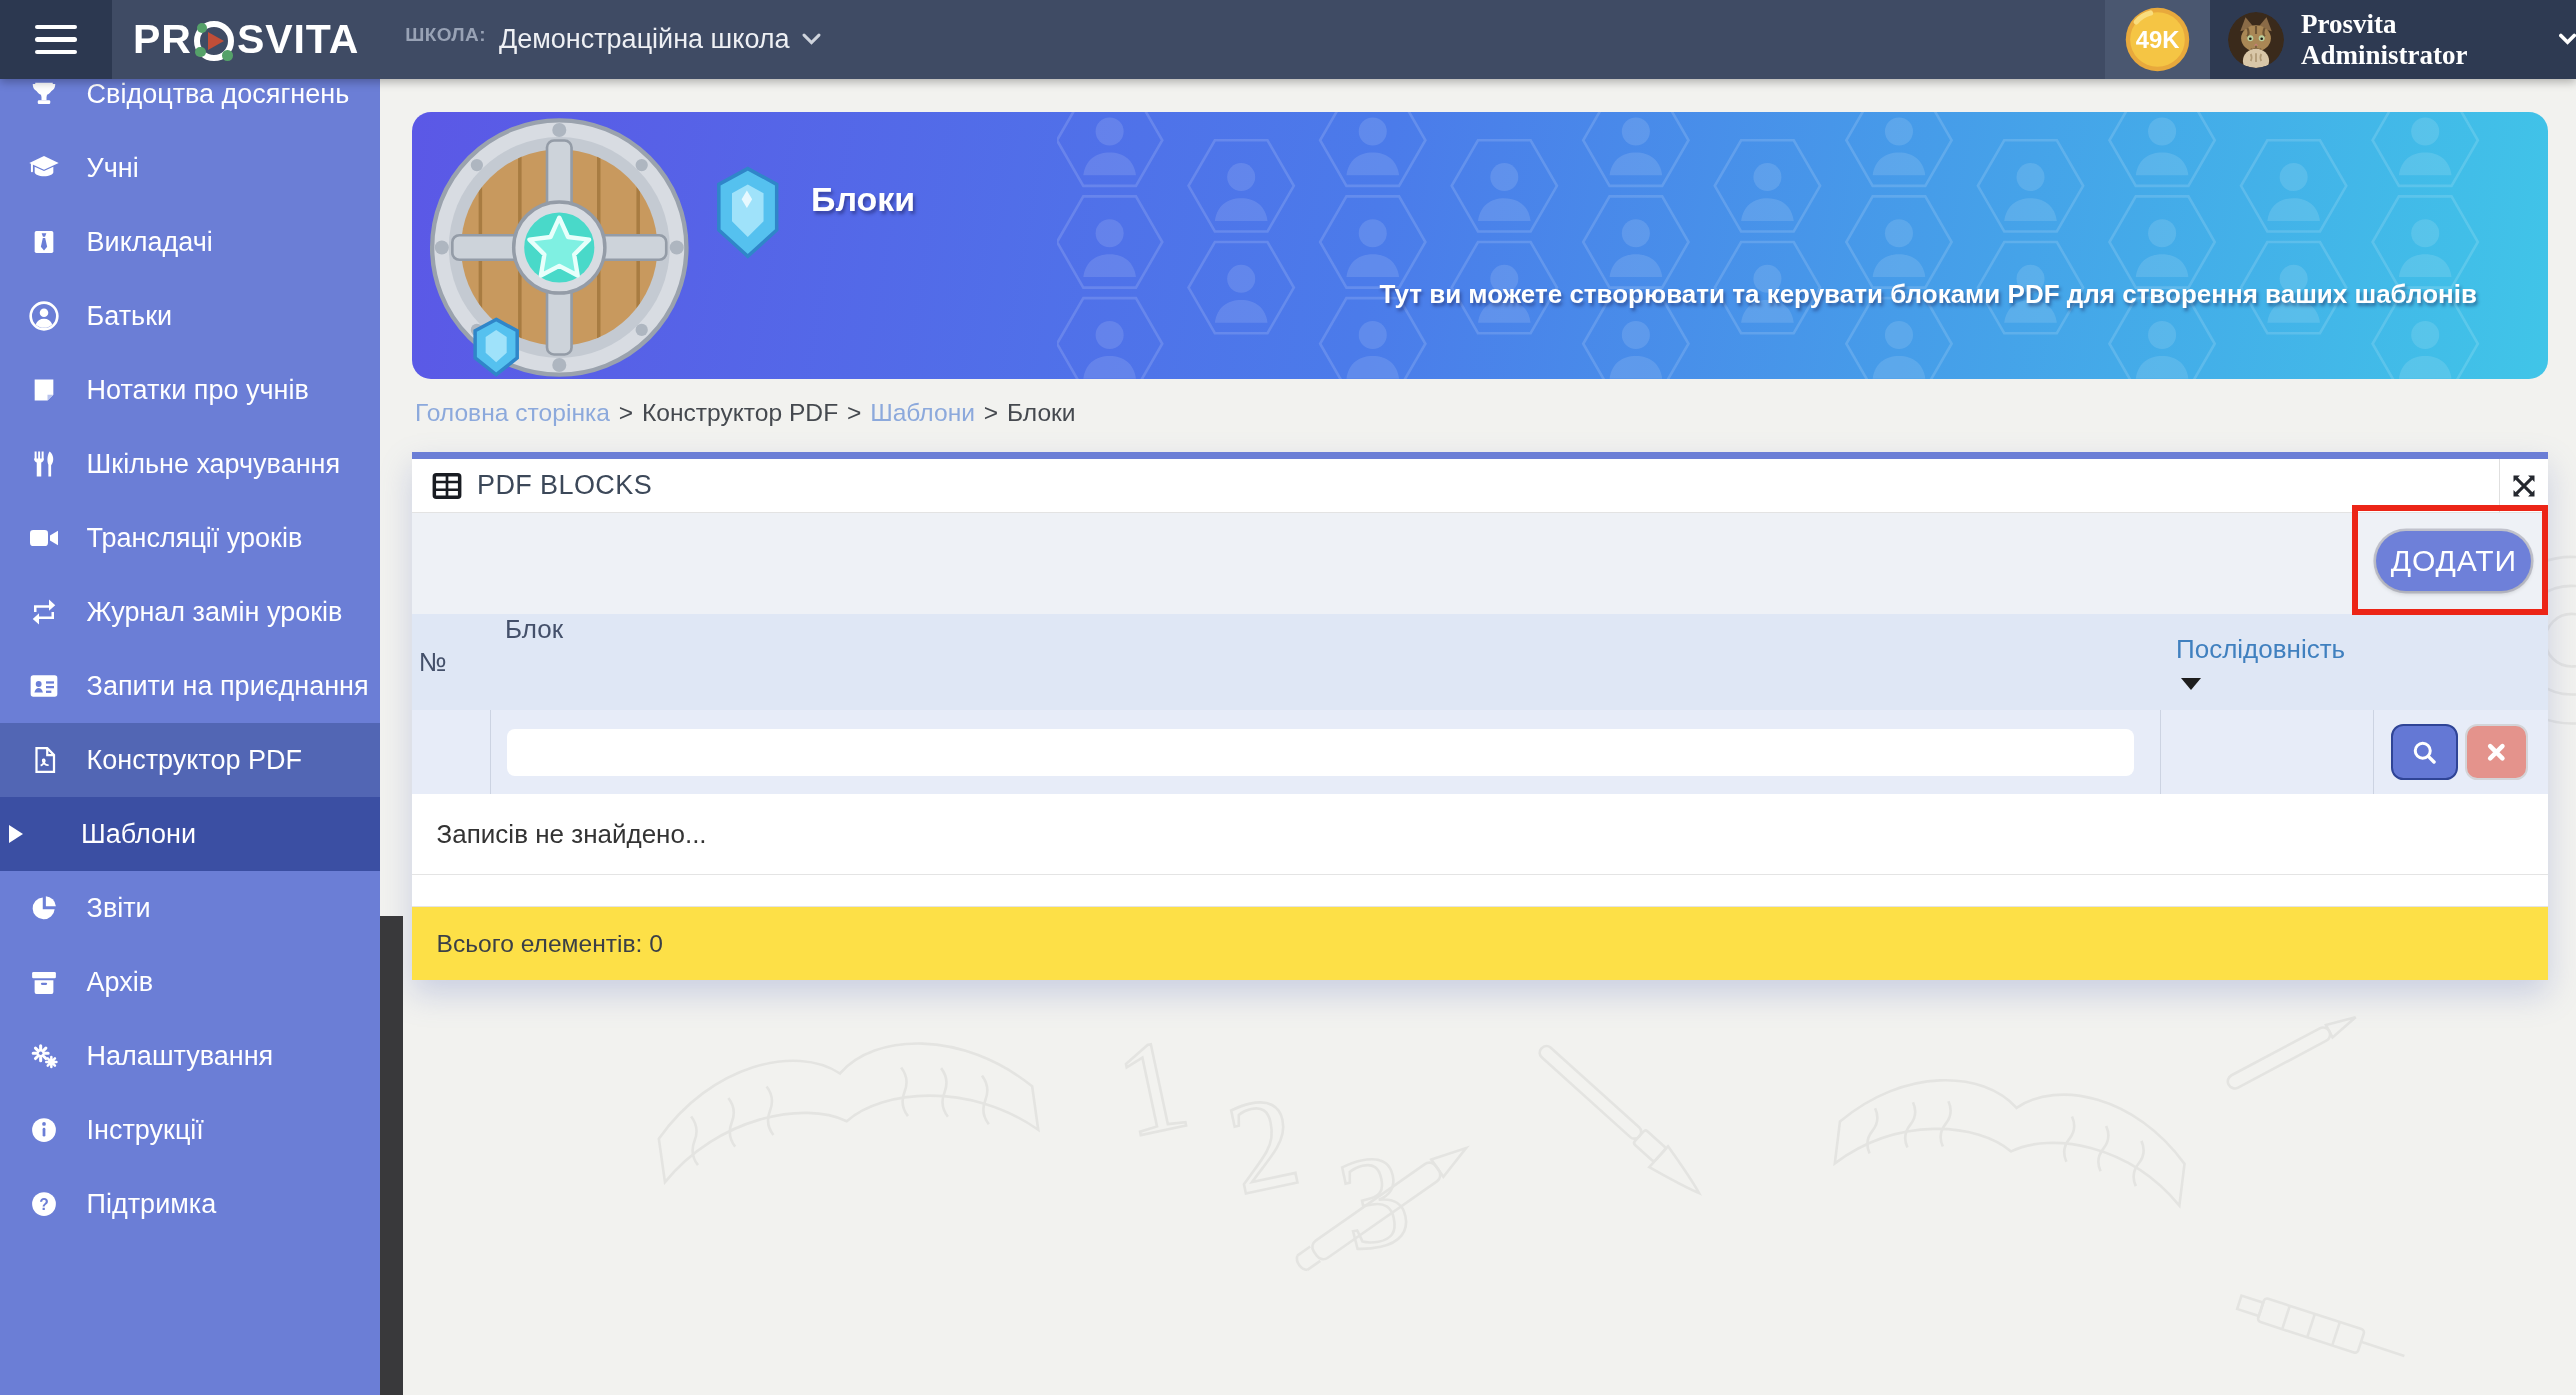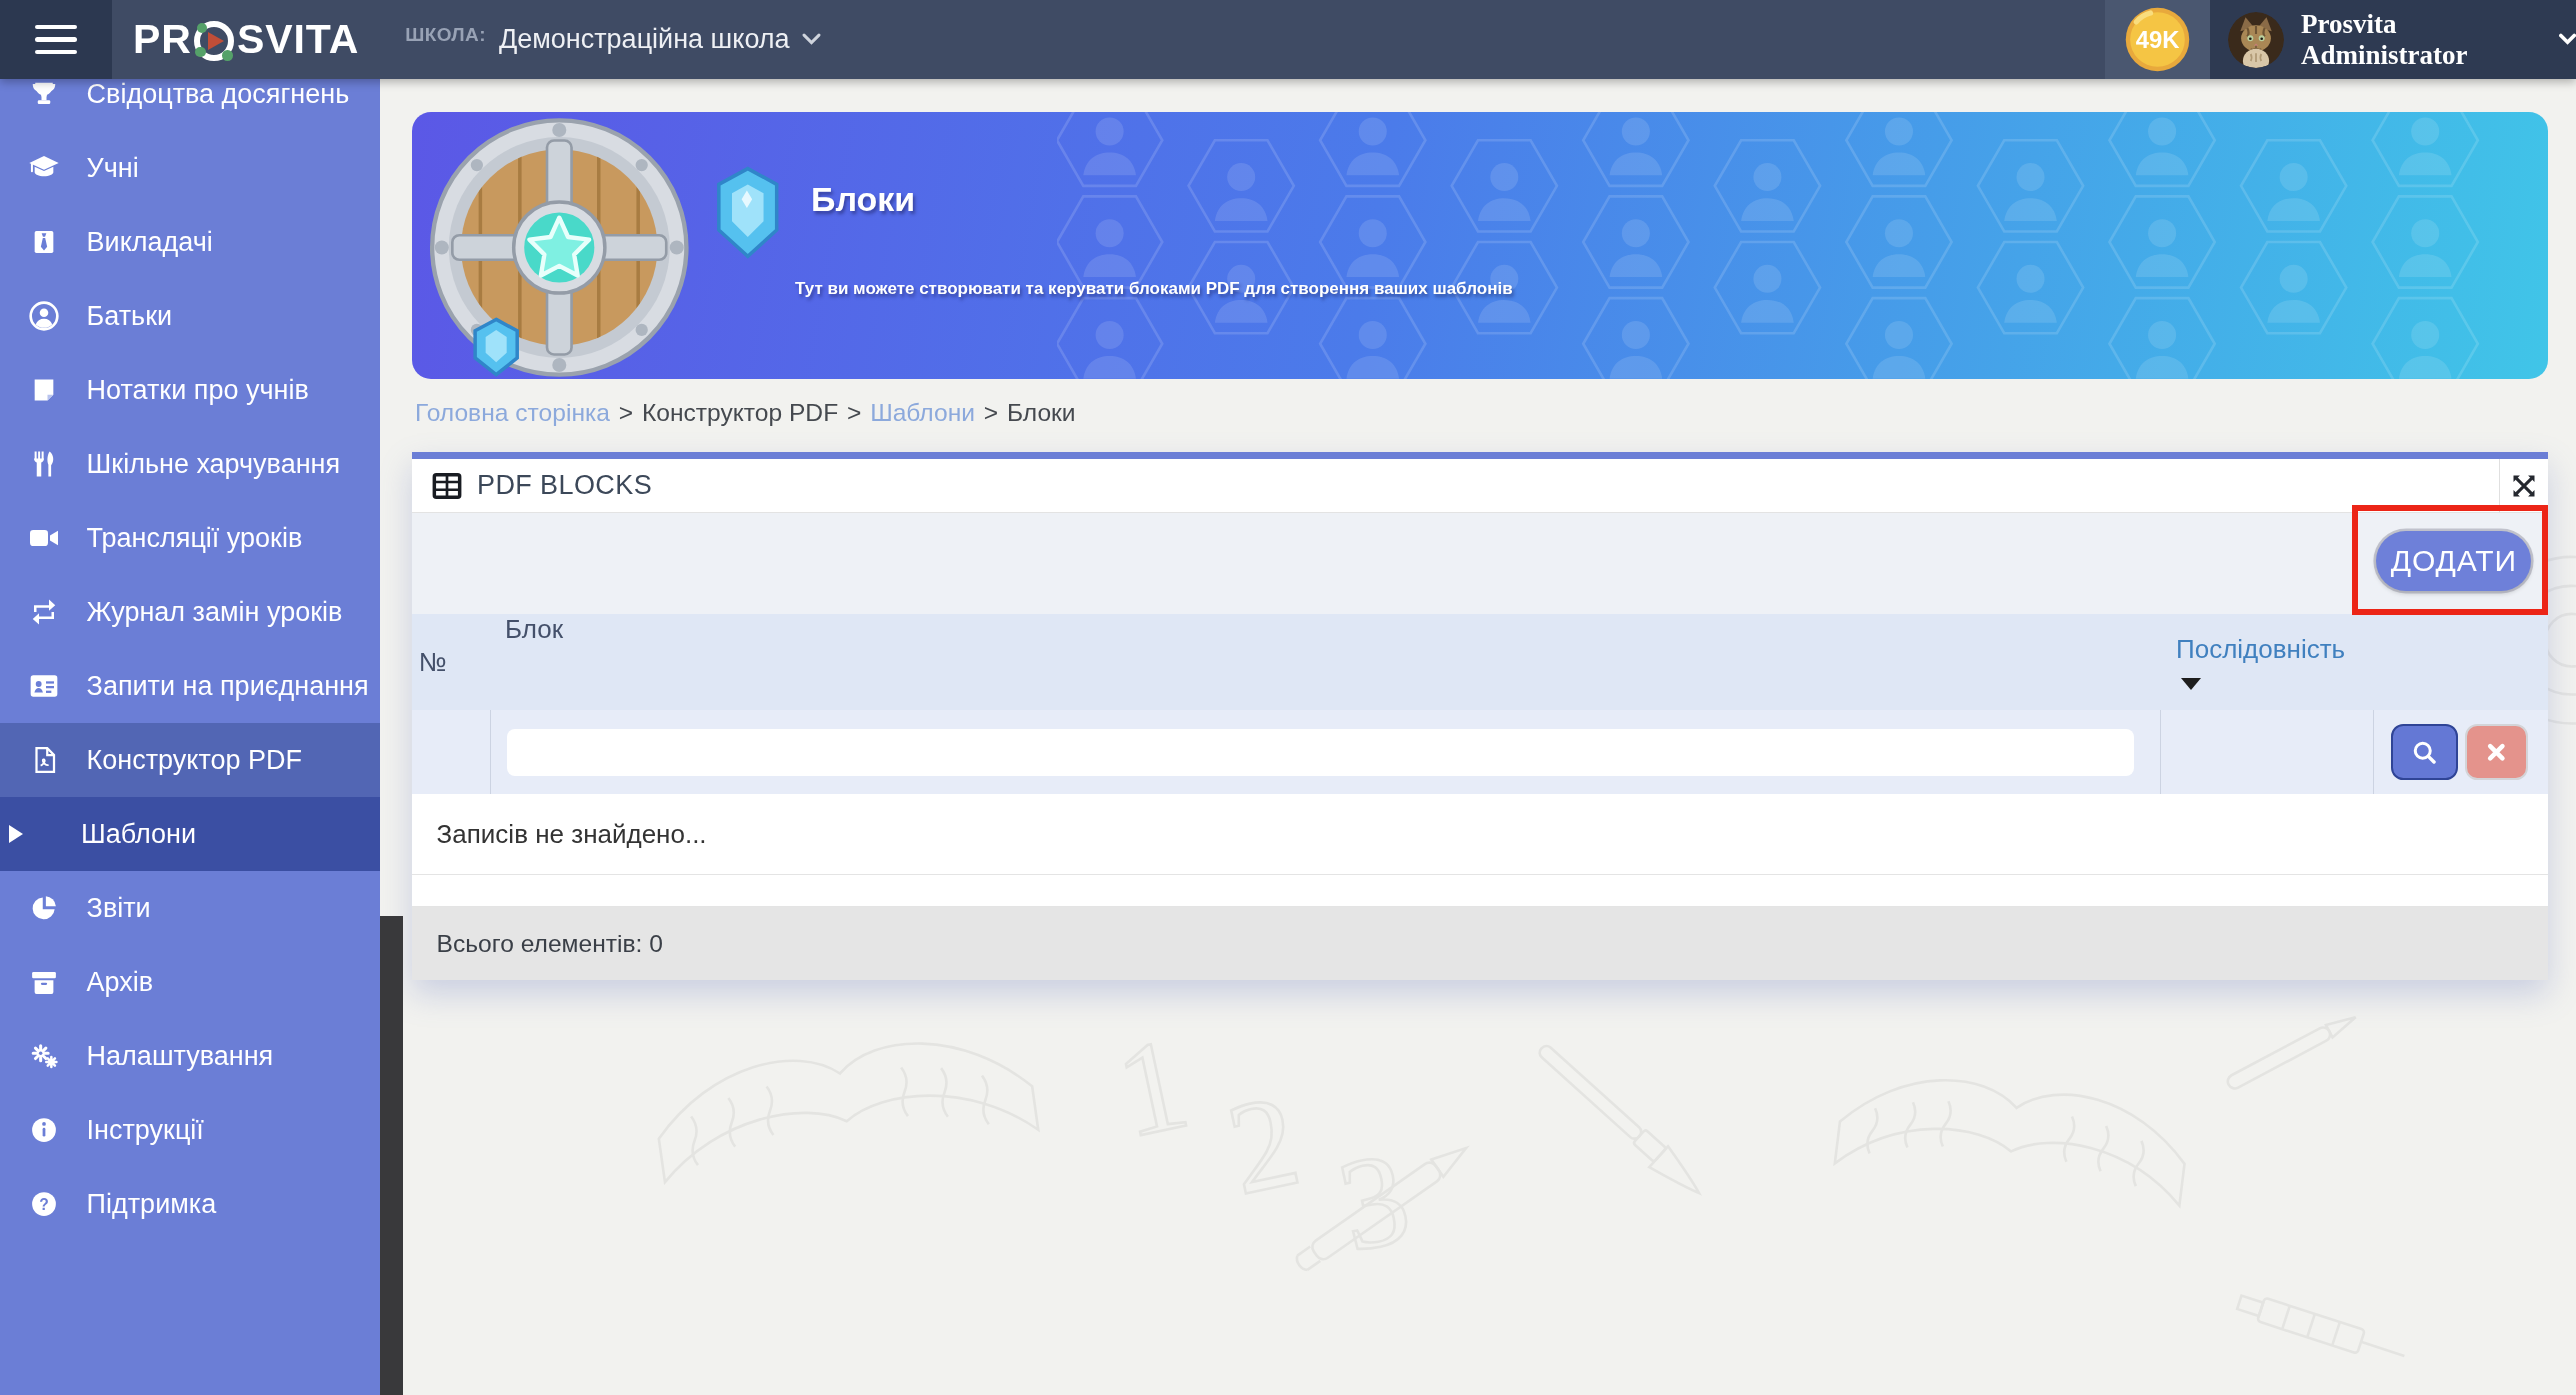--- a/index.html
+++ b/index.html
@@ -50,22 +50,22 @@
   .content { position:absolute; left:380px; top:79px; width:2196px; height:1317px; }
   .doodles { position:absolute; left:0; top:0; width:2196px; height:1317px; opacity:.09; }
 
   
   .banner { position:absolute; left:32px; top:33px; width:2136px; height:267px; border-radius:19px;
             background:linear-gradient(100deg,#5b58e6 0%,#4b7bea 45%,#40c5e8 100%); overflow:hidden; }
   .banner .hexes { position:absolute; right:0; top:0; height:267px; }
   .banner .shield { position:absolute; left:7px; top:3.5px; }
   .banner-title { position:absolute; left:399px; top:68px; color:#fff; font-size:34px; font-weight:700;
                   text-shadow:1.8px 2.6px 3.5px rgba(20,20,70,.45); }
-  .banner-sub { position:absolute; left:383px; top:167px; color:#fff; font-size:17px; font-weight:600;
-                text-shadow:1.8px 2.6px 3.5px rgba(20,20,70,.45); width:1666px; }
+  .banner-sub { position:absolute; left:399px; top:167px; color:#fff; font-size:26px; font-weight:600;
+                text-shadow:1.8px 2.6px 3.5px rgba(20,20,70,.45); width:1666px;text-align:right; }
 
   
   .breadcrumb { position:absolute; left:35px; top:320px; font-size:24.6px; display:flex; gap:8.8px; align-items:center; }
   .bc-link { color:#8ca9dc; cursor:pointer; }
   .bc-text { color:#45494f; }
   .bc-sep  { color:#45494f; }
 
   
   .card { position:absolute; left:32px; top:373px; width:2136px; height:528px; background:#fff;
           box-shadow:0 14px 30px rgba(100,120,190,.28); }
@@ -94,21 +94,21 @@
   .filter-row .f3 { width:213px; border-right:1.8px solid #ccd3e2; }
   .filter-row .f4 { width:174px; display:flex; align-items:center; gap:7px; padding-left:16.7px; }
   .filter-input { width:1627px; height:47px; border:none; border-radius:8px; background:#fff; font-size:24.6px;
                   padding:0 16px; outline:none; font-family:inherit; }
   .btn-sq { width:67px; height:56px; border-radius:12.3px; display:flex; align-items:center; justify-content:center; cursor:pointer; }
   .btn-search { background:#6478d5; border:2.6px solid #2f4496; }
   .btn-clear  { background:#e4938c; border:2.6px solid #d3d4d8; width:63px; }
   .empty-row { height:81px; display:flex; align-items:center; padding-left:24.6px; font-size:26px; color:#333;
                border-bottom:1.8px solid #e4e4e4; background:#fff; }
   .spacer-row { height:32px; border-bottom:1.8px solid #e4e4e4; background:#fff; }
-  .card-footer { height:73px; background:#e5e5e5; display:flex; align-items:center; padding-left:24.6px;
+  .card-footer { height:73px; background:#fde047; display:flex; align-items:center; padding-left:24.6px;
                  font-size:24.6px; color:#3a3f47; }
 
   .red-annotation { position:absolute; left:2352px; top:505px; width:196px; height:110px;
                     border:6.1px solid #ec2517; z-index:60; pointer-events:none; }
 </style>
 </head>
 <body>
 
 <div id="app">
 

